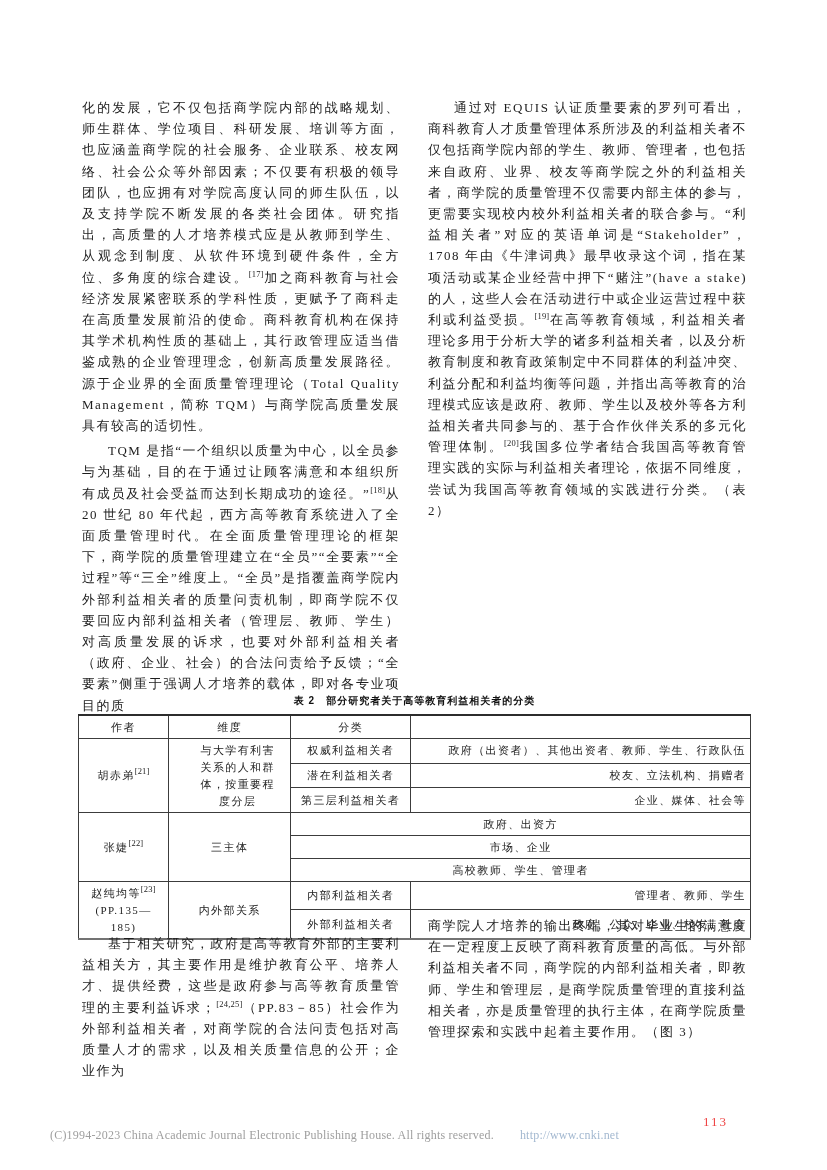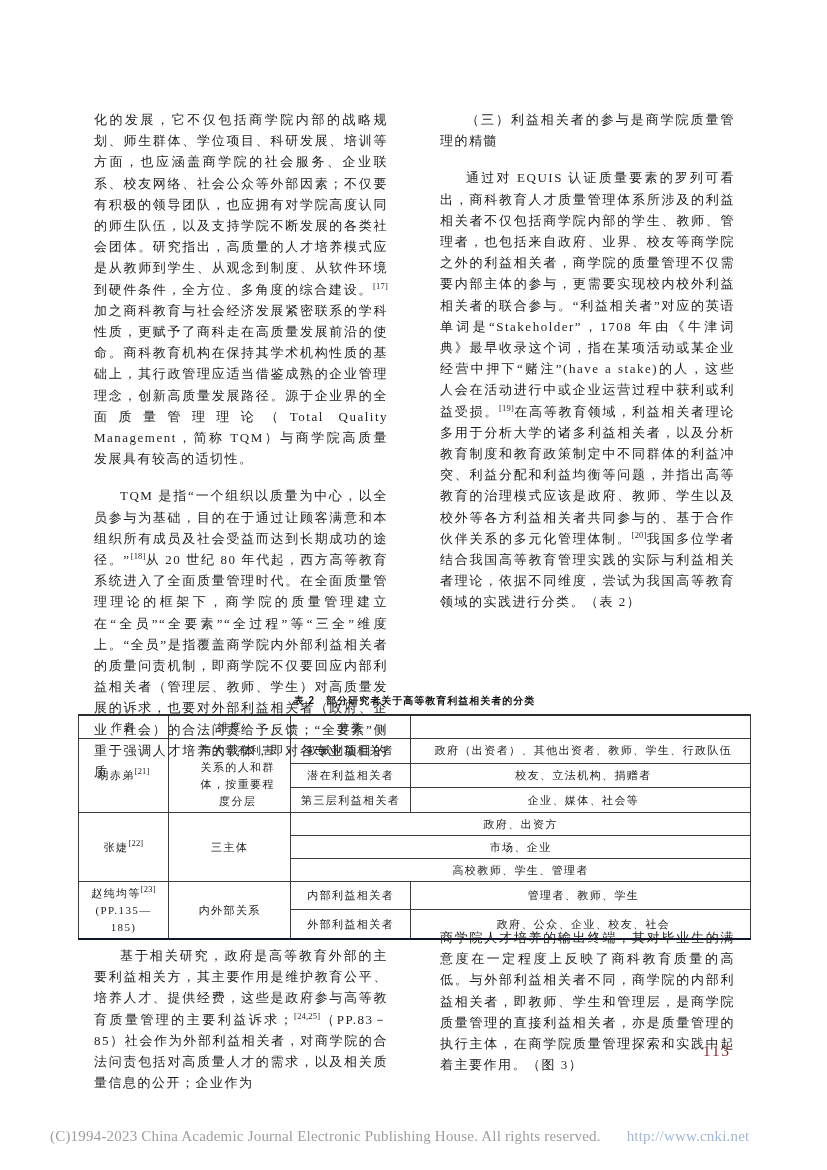--- a/index.html
+++ b/index.html
@@ -5,69 +5,68 @@
   html,body { margin:0; padding:0; background:#ffffff; }
   .page {
     position:relative; width:827px; height:1170px; background:#ffffff;
     font-family:"Liberation Serif","DejaVu Serif",serif; color:#1d1d1d;
     overflow:hidden;
   }
   .col {
     position:absolute; text-align:justify;
     font-size:13px; line-height:21.2px; letter-spacing:1.5px;
   }
-  .col p { margin:16px;font-family:Liberation Serif, serif; }
+  .col p { margin:4px;font-family:Liberation Serif, serif; }
   .col p.indent { text-indent:2em; }
   sup.ref {
     font-size:8.5px; letter-spacing:0.2px; vertical-align:super; line-height:0;
   }
   #col-left  { left:78px;  top:93px;  width:326px; }
   #col-right { left:424px; top:93px;  width:327px; }
   #col-bl    { left:78px;  top:929px; width:326px; }
   #col-br    { left:424px; top:911px; width:327px; }
 
   .table-wrap { position:absolute; left:78px; top:694px; width:673px; }
   .table-caption {
     text-align:center; font-family:"Liberation Sans","DejaVu Sans",sans-serif;
     font-weight:bold; font-size:10px; letter-spacing:1px; margin:0 0 6px 0; color:#111;
   }
   table.cls {
     width:100%; border-collapse:collapse; table-layout:fixed;
     font-size:11px; line-height:17px; letter-spacing:1.4px; color:#222;
-    border-top:2px solid #2c2c2c; border-bottom:2px solid #0f172a;border-radius:16px;
+    border-top:2px solid #2c2c2c; border-bottom:2px solid #737373;border-radius:16px;
   }
   table.cls th, table.cls td {
     border:1px solid #3c3c3c; padding:2.5px 4px;
     text-align:center; font-weight:normal; vertical-align:middle;
   }
-  table.cls td.members { text-align:center; padding-left:10px; }
+  table.cls td.members { text-align:right; padding-left:10px; }
   table.cls td.dim { padding-left:28px; padding-right:12px; }
 
   .page-number {
-    position:absolute; left:703px; top:1043px;
-    font-size:15px; letter-spacing:2px; color:#7f1d1d;
+    position:absolute; left:703px; top:1114px;
+    font-size:13px; letter-spacing:2px; color:#ef4444;
   }
   .footer {
     position:absolute; left:50px; top:1128px; width:760px;
-    font-size:15px; letter-spacing:0.2px; color:#9e9e9e; white-space:nowrap;
+    font-size:12px; letter-spacing:0.2px; color:#9e9e9e; white-space:nowrap;
   }
   .footer .url { color:#a3b8d0; margin-left:26px; }
 </style>
 </head>
 <body>
 
 <div class="page">
 
   <div class="col" id="col-left">
     <p><span>化的发展，它不仅包括商学院内部的战略规划、师生群体、学位项目、科研发展、培训等方面，也应涵盖商学院的社会服务、企业联系、校友网络、社会公众等外部因素；不仅要有积极的领导团队，也应拥有对学院高度认同的师生队伍，以及支持学院不断发展的各类社会团体。研究指出，高质量的人才培养模式应是从教师到学生、从观念到制度、从软件环境到硬件条件，全方位、多角度的综合建设。</span><sup class="ref">[17]</sup><span>加之商科教育与社会经济发展紧密联系的学科性质，更赋予了商科走在高质量发展前沿的使命。商科教育机构在保持其学术机构性质的基础上，其行政管理应适当借鉴成熟的企业管理理念，创新高质量发展路径。源于企业界的全面质量管理理论（Total Quality Management，简称 TQM）与商学院高质量发展具有较高的适切性。</span></p>
     <p class="indent"><span>TQM 是指“一个组织以质量为中心，以全员参与为基础，目的在于通过让顾客满意和本组织所有成员及社会受益而达到长期成功的途径。”</span><sup class="ref">[18]</sup><span>从 20 世纪 80 年代起，西方高等教育系统进入了全面质量管理时代。在全面质量管理理论的框架下，商学院的质量管理建立在“全员”“全要素”“全过程”等“三全”维度上。“全员”是指覆盖商学院内外部利益相关者的质量问责机制，即商学院不仅要回应内部利益相关者（管理层、教师、学生）对高质量发展的诉求，也要对外部利益相关者（政府、企业、社会）的合法问责给予反馈；“全要素”侧重于强调人才培养的载体，即对各专业项目的质</span></p>
   </div>
 
   <div class="col" id="col-right">
-    <p class="indent">（三）利益相关者的参与是商学院质量管理的精髓</p>
     <p class="indent"><span>通过对 EQUIS 认证质量要素的罗列可看出，商科教育人才质量管理体系所涉及的利益相关者不仅包括商学院内部的学生、教师、管理者，也包括来自政府、业界、校友等商学院之外的利益相关者，商学院的质量管理不仅需要内部主体的参与，更需要实现校内校外利益相关者的联合参与。“利益相关者”对应的英语单词是“Stakeholder”，1708 年由《牛津词典》最早收录这个词，指在某项活动或某企业经营中押下“赌注”(have a stake)的人，这些人会在活动进行中或企业运营过程中获利或利益受损。</span><sup class="ref">[19]</sup><span>在高等教育领域，利益相关者理论多用于分析大学的诸多利益相关者，以及分析教育制度和教育政策制定中不同群体的利益冲突、利益分配和利益均衡等问题，并指出高等教育的治理模式应该是政府、教师、学生以及校外等各方利益相关者共同参与的、基于合作伙伴关系的多元化管理体制。</span><sup class="ref">[20]</sup><span>我国多位学者结合我国高等教育管理实践的实际与利益相关者理论，依据不同维度，尝试为我国高等教育领域的实践进行分类。（表 2）</span></p>
   </div>
 
   <div class="table-wrap">
     <p class="table-caption">表 2　部分研究者关于高等教育利益相关者的分类</p>
     <table class="cls">
       <colgroup>
         <col style="width:13.4%">
           <col style="width:18.2%">
           <col style="width:17.8%">

